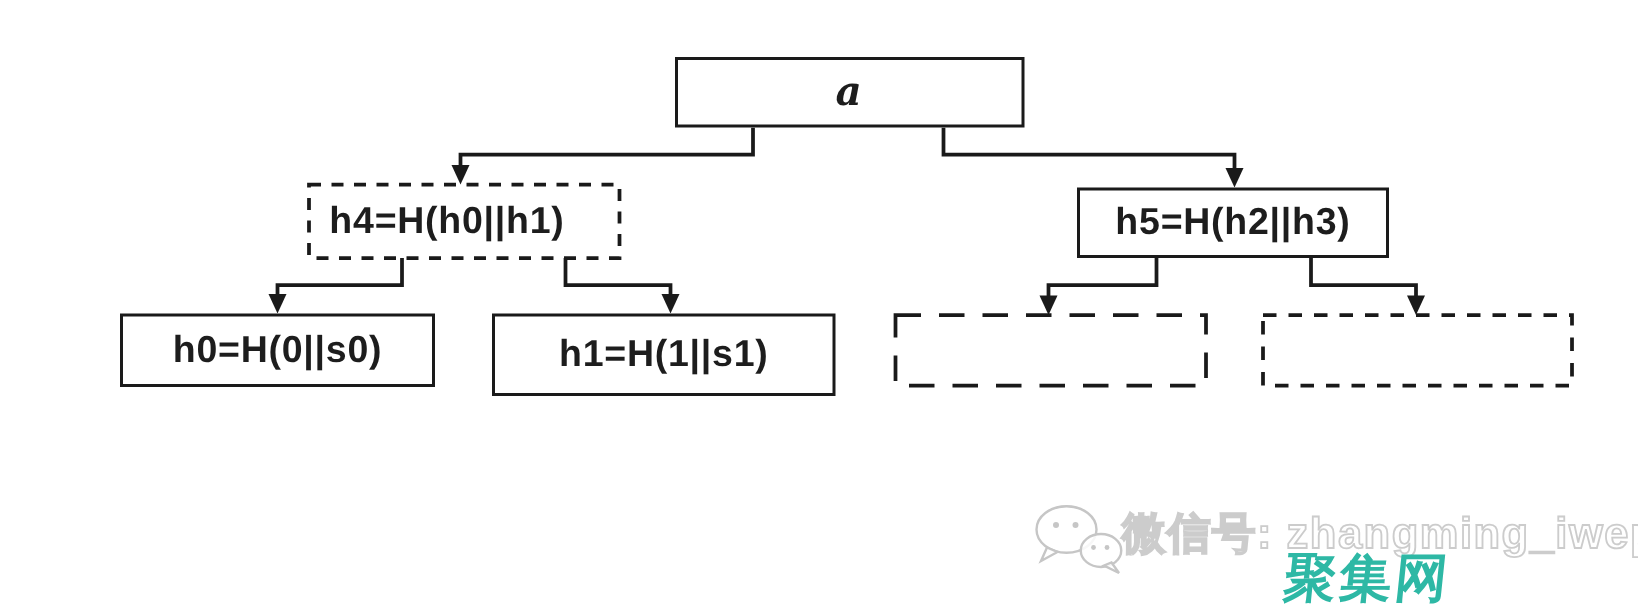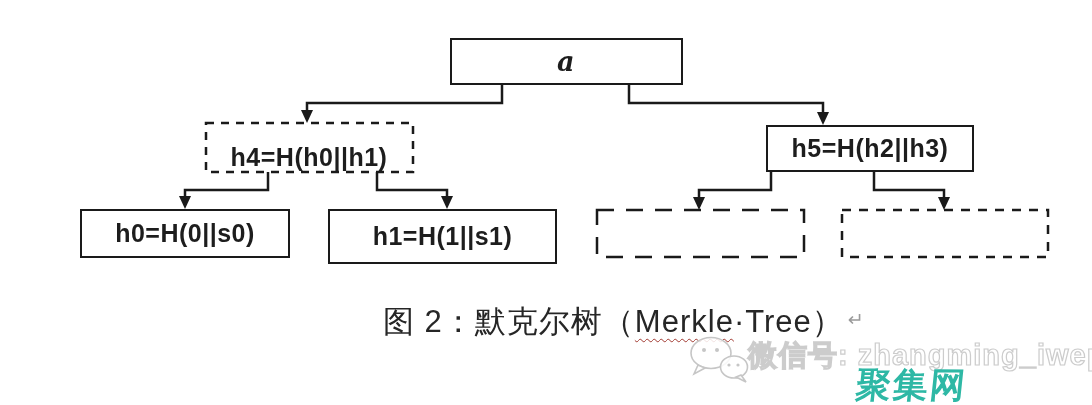--- a/index.html
+++ b/index.html
@@ -88,41 +88,38 @@
       <rect x="206" y="123" width="207" height="49" stroke-dasharray="8 7"></rect>
       <rect x="597" y="210" width="207" height="47" stroke-dasharray="17 12"></rect>
       <rect x="842" y="210" width="206" height="47" stroke-dasharray="9 8"></rect>
     </g>
   </svg>
 
   <div class="node solid" style="left:450px; top:38px; width:233px; height:47px;">
     <span class="var">a</span>
   </div>
 
-  <div class="node" style="left:205px; top:123px; width:208px; height:49px;align-items:flex-end;">
+  <div class="node" style="left:194px; top:123px; width:208px; height:49px;">
     <span>h4=H(h0||h1)</span>
   </div>
 
-  <div class="node solid" style="left:718px; top:125px; width:208px; height:47px;margin-left:48px;">
+  <div class="node solid" style="left:718px; top:125px; width:208px; height:47px;">
     <span>h5=H(h2||h3)</span>
   </div>
 
   <div class="node solid" style="left:80px; top:209px; width:210px; height:49px;">
     <span>h0=H(0||s0)</span>
   </div>
 
   <div class="node solid" style="left:328px; top:209px; width:229px; height:55px;">
     <span>h1=H(1||s1)</span>
   </div>
 
 
 
-  <div class="caption">
-    <span>图 2：默克尔树（</span><span class="squiggle">Merkle</span><span>·</span><span>Tree</span><span>）</span><span class="return-mark">↵</span>
-  </div>
 
 
   <div class="wm-icon">
     <svg width="62" height="52" viewBox="0 0 62 52">
       <g fill="rgba(255,255,255,0.85)" stroke="#c6c6c6" stroke-width="1.6">
         <ellipse cx="23" cy="19" rx="20" ry="15.5"></ellipse>
         <path d="M10,31 L6,40 L17,34 Z"></path>
         <ellipse cx="46" cy="33" rx="13.5" ry="11"></ellipse>
         <path d="M53,41 L58,48 L48,43 Z"></path>
       </g>

